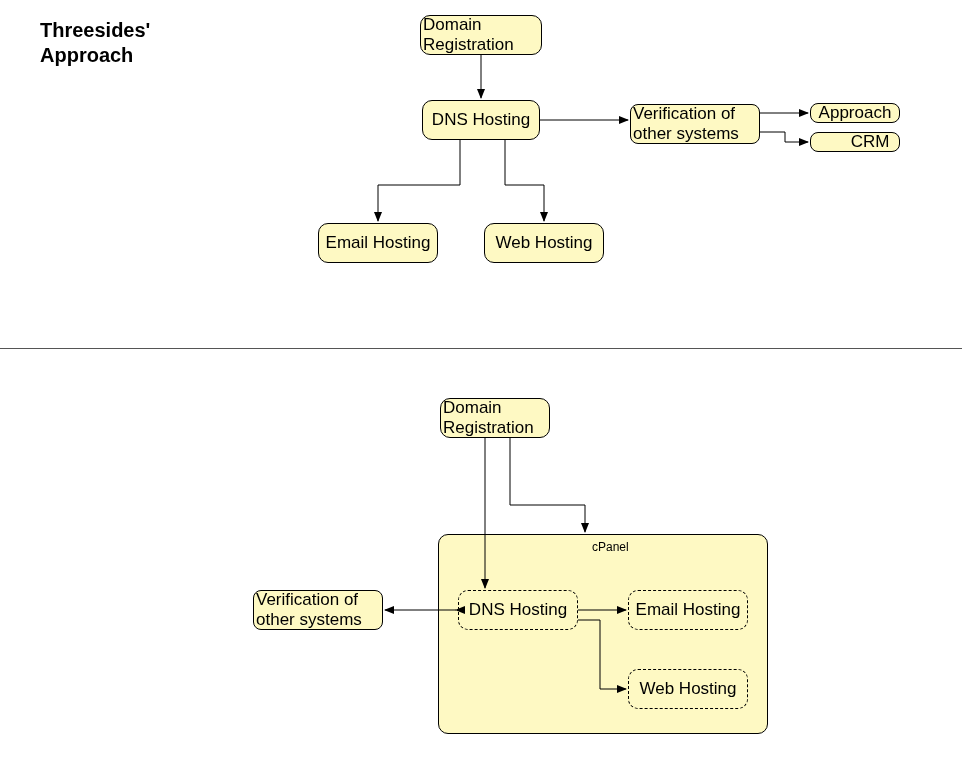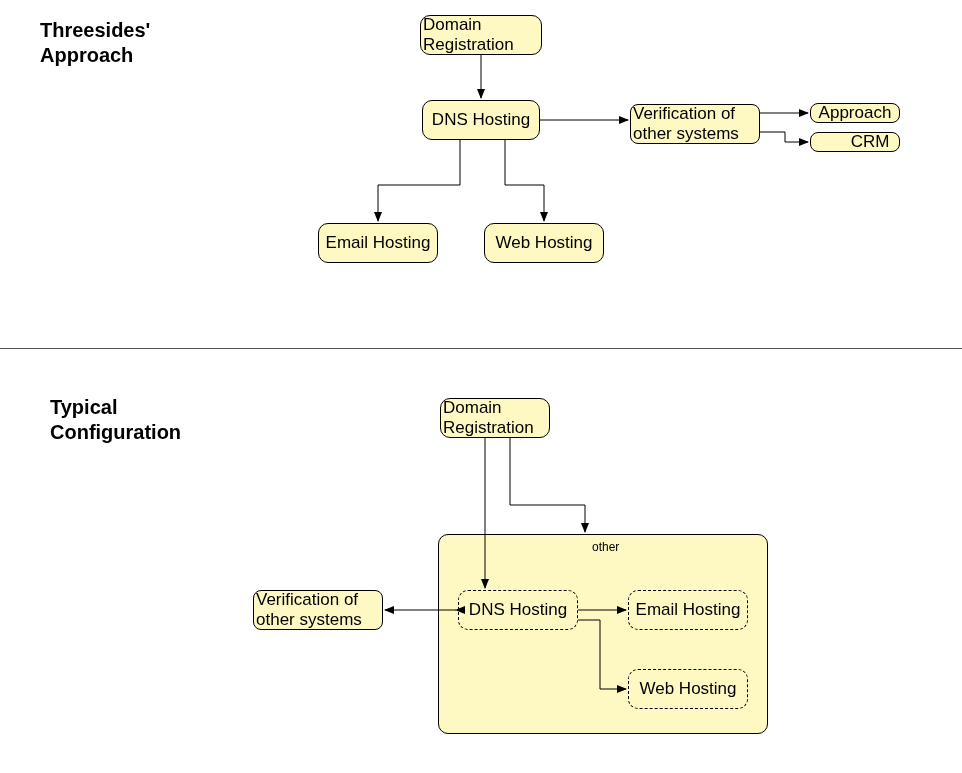--- a/index.html
+++ b/index.html
@@ -57,37 +57,35 @@
     border-top: 1px solid #555;
   }
 </style>
 </head>
 <body>
 
 <div class="canvas">
 
   <div class="title" style="left:40px; top:18px; white-space:pre;">Threesides'
 Approach</div>
-  <div class="title" style="left:50px; top:395px; white-space:pre;">Typical
-Configuration</div>
 
   <div class="divider" style="top:348px;"></div>
 
   <div class="box rounded" style="left:420px; top:15px; width:122px; height:40px;">Domain Registration</div>
   <div class="box rounded" style="left:422px; top:100px; width:118px; height:40px;">DNS Hosting</div>
   <div class="box sharp" style="left:630px; top:104px; width:130px; height:40px;">Verification of other systems</div>
   <div class="box sharp" style="left:810px; top:103px; width:90px; height:20px;">Approach</div>
   <div class="box sharp" style="left:810px; top:132px; width:90px; height:20px;padding-left:32px;">CRM</div>
   <div class="box rounded" style="left:318px; top:223px; width:120px; height:40px;">Email Hosting</div>
   <div class="box rounded" style="left:484px; top:223px; width:120px; height:40px;">Web Hosting</div>
 
   <div class="box rounded" style="left:440px; top:398px; width:110px; height:40px;">Domain Registration</div>
 
   <div class="box rounded" style="left:438px; top:534px; width:330px; height:200px;"></div>
-  <div class="cpanel-label" style="left:592px; top:540px;">other</div>
+  <div class="cpanel-label" style="left:592px; top:540px;">cPanel</div>
 
   <div class="box rounded dashed" style="left:458px; top:590px; width:120px; height:40px;">DNS Hosting</div>
   <div class="box rounded dashed" style="left:628px; top:590px; width:120px; height:40px;">Email Hosting</div>
   <div class="box rounded dashed" style="left:628px; top:669px; width:120px; height:40px;">Web Hosting</div>
 
   <div class="box sharp" style="left:253px; top:590px; width:130px; height:40px;">Verification of other systems</div>
 
   <svg class="arrows">
     <defs>
       <marker id="arrowhead" markerWidth="10" markerHeight="8" refX="9" refY="4" orient="auto" markerUnits="strokeWidth">

